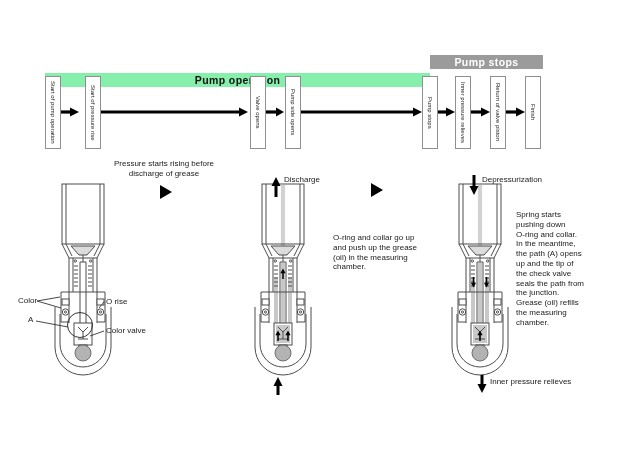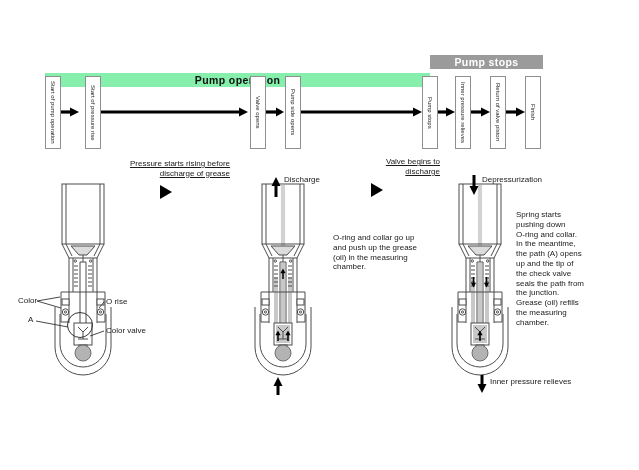--- a/index.html
+++ b/index.html
@@ -13,21 +13,21 @@
   }
   .bar-light { left:45px; width:385px; background:#86efac; color:#111;margin-top:18px; }
   .bar-dark  { left:430px; width:113px; background:#9b9b9b; color:#ffffff; }
   .step {
     position:absolute; top:76px; width:16px; height:73px; box-sizing:border-box;
     border:1px solid #8f8f8f; background:#fff;
     writing-mode:vertical-rl; text-orientation:mixed;
     font-size:6px; line-height:14px; text-align:center; overflow:visible;
   }
   .note { position:absolute; font-size:8px; line-height:9.8px; white-space:pre-line; }
-  .center { text-align:right;text-decoration:underline; }
+  .center { text-align:center; }
   .overlay { position:absolute; left:0; top:0; pointer-events:none; }
   svg.pump { position:absolute; top:181px; }
   .lbl { position:absolute; font-size:8px; line-height:9px; }
 </style>
 </head>
 <body>
 
 <div class="canvas">
 
   <svg width="0" height="0" style="position:absolute" aria-hidden="true">
@@ -166,22 +166,20 @@
       <line x1="37" y1="301" x2="61" y2="308"></line>
       <line x1="36" y1="321" x2="68" y2="327"></line>
       <line x1="104" y1="302" x2="99" y2="308"></line>
       <line x1="104" y1="331" x2="90" y2="336"></line>
     </g>
     <circle cx="80" cy="325" r="12.5" fill="none" stroke="#333" stroke-width="1"></circle>
   </svg>
 
   <div class="note center" style="left:98px; top:159px; width:132px">Pressure starts rising before
 discharge of grease</div>
-  <div class="note center" style="left:330px; top:157px; width:110px">Valve begins to
-discharge</div>
   <div class="lbl" style="left:284px; top:175px">Discharge</div>
   <div class="lbl" style="left:482px; top:175px">Depressurization</div>
   <div class="note" style="left:333px; top:233px; width:115px">O-ring and collar go up
 and push up the grease
 (oil) in the measuring
 chamber.</div>
   <div class="note" style="left:516px; top:210px; width:85px">Spring starts
 pushing down
 O-ring and collar.
 In the meantime,

